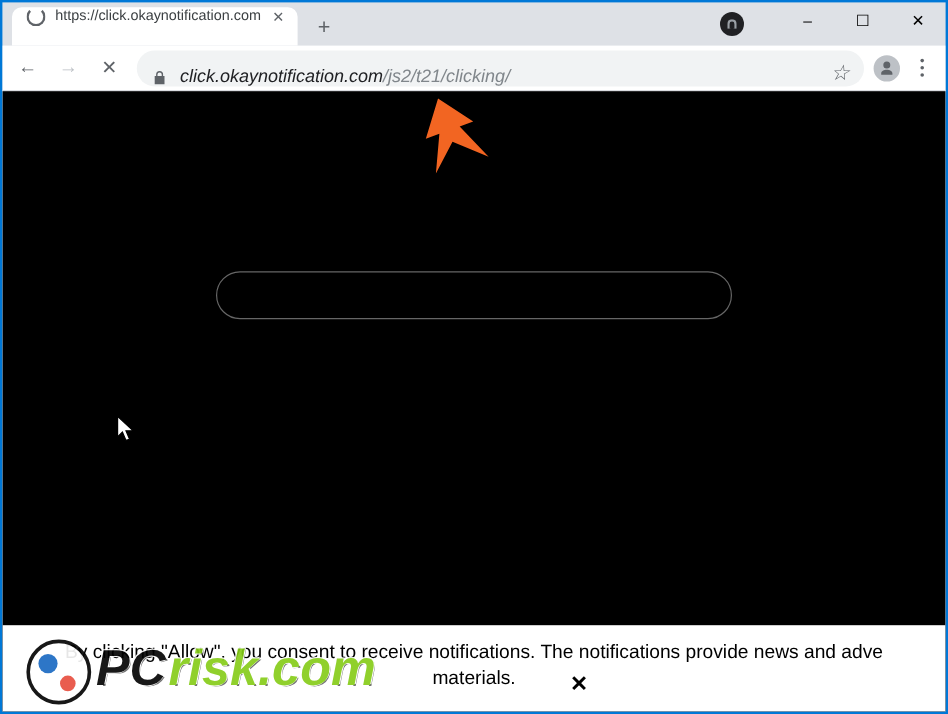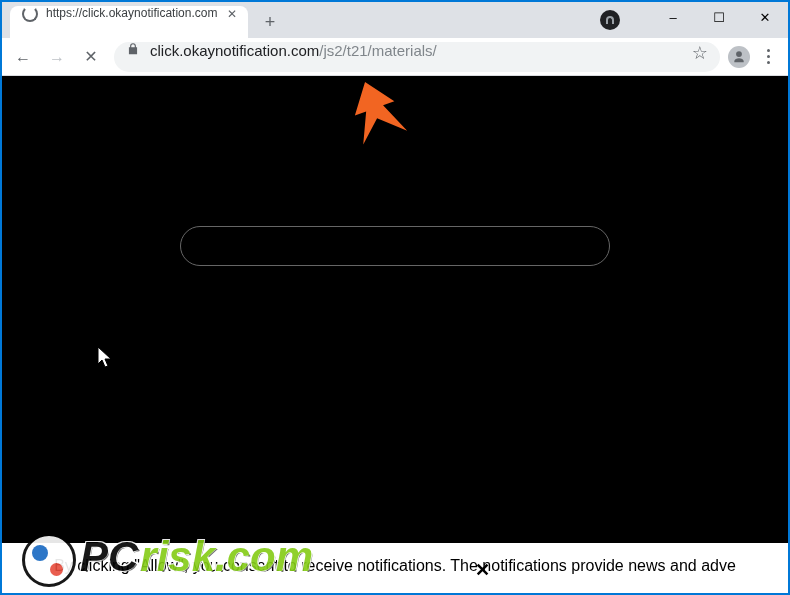--- a/index.html
+++ b/index.html
@@ -68,25 +68,26 @@
   display:flex; align-items:center; justify-content:center;
   color: #5f6368;
 }
 .navbtn.disabled { color: #bdc1c6; }
 .omnibox {
   flex: 1;
   height: 30px;
   background: #f1f3f4;
   border-radius: 15px;
   display: flex;
-  align-items: flex-start;
+  align-items: flex-end;
   padding: 0 12px;
   margin: 0 4px;
   color: #202124;
   font-size: 15px;
+  font-style: italic;
 }
 .omnibox .lock { width: 14px; height: 14px; margin-right: 10px; }
 .url-host { color: #202124; }
 .url-path { color: #80868b; }
 .omnibox .star { margin-left: auto; color: #5f6368; font-size: 18px; }
 .avatar-circ { width: 22px; height: 22px; border-radius: 50%; background: #bdc1c6; display:flex; align-items:center; justify-content:center; }
 .menu-dots { width: 28px; display:flex; flex-direction: column; align-items:center; gap:3px; }
 .menu-dots span { width:3px; height:3px; background:#5f6368; border-radius:50%; }
 
 
@@ -196,21 +197,21 @@
 <div class="toolbar">
   <div class="navbtn">←</div>
   <div class="navbtn disabled">→</div>
   <div class="navbtn">✕</div>
 
   <div class="omnibox">
     <svg class="lock" viewBox="0 0 24 24">
       <path fill="#5f6368" d="M17 9V7a5 5 0 0 0-10 0v2H5v12h14V9h-2zm-8 0V7a3 3 0 1 1 6 0v2H9z"></path>
     </svg>
     <span class="url-host">click.okaynotification.com</span>
-      <span class="url-path">/js2/t21/materials/</span>
+      <span class="url-path">/js2/t21/clicking/</span>
     <span class="star">☆</span>
   </div>
 
   <div class="avatar-circ">
     <svg width="14" height="14" viewBox="0 0 24 24">
         <path fill="#5f6368" d="M12 12a5 5 0 1 0-5-5 5 5 0 0 0 5 5zm0 2c-4 0-8 2-8 5v2h16v-2c0-3-4-5-8-5z"></path>
       </svg>
   </div>
   <div class="menu-dots">
       <span></span>
@@ -222,20 +223,21 @@
 <div class="viewport">
 
   <div class="faded-lines">
     ​
   </div>
 
   <div class="pill"></div>
 
   <div class="consent-bar">
     <div class="line1">By clicking "Allow", you consent to receive notifications. The notifications provide news and adve</div>
+    <div>materials.</div>
     <span class="consent-close">✕</span>
   </div>
 
   <svg class="anno-arrow" width="70" height="70" viewBox="0 0 70 70">
     <path fill="#f26522" d="M35 0 L56 28 L44 28 L58 60 L34 38 L12 58 L26 28 L14 28 Z" transform="rotate(-20 35 35)"></path>
   </svg>
 
   <svg class="cursor" width="18" height="24" viewBox="0 0 18 24">
     <path fill="#fff" stroke="#000" stroke-width="1" d="M1 1 L1 18 L5 14 L8 21 L11 20 L8 13 L14 13 Z"></path>
   </svg>

